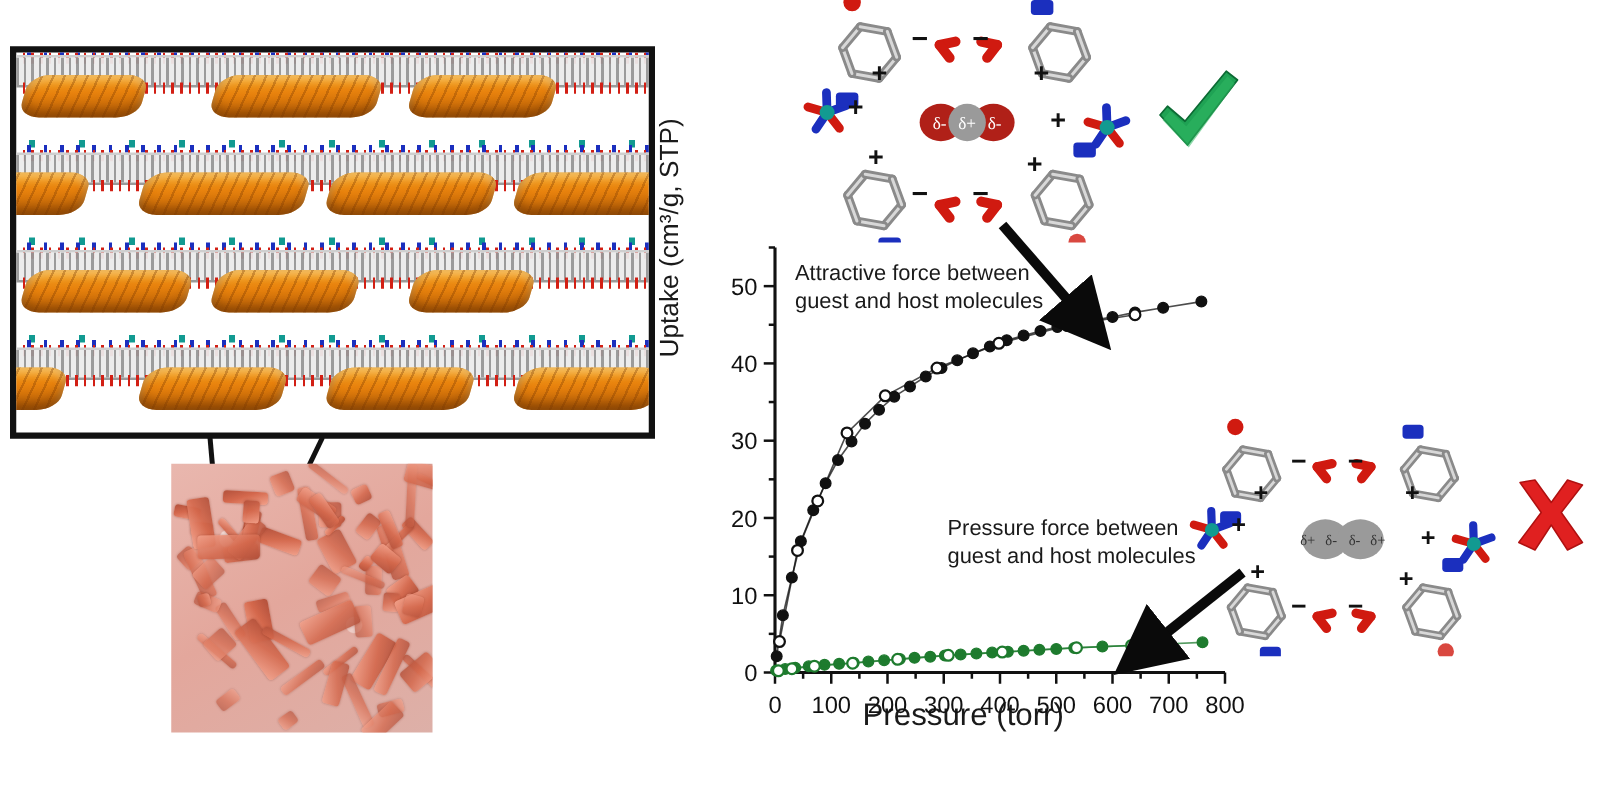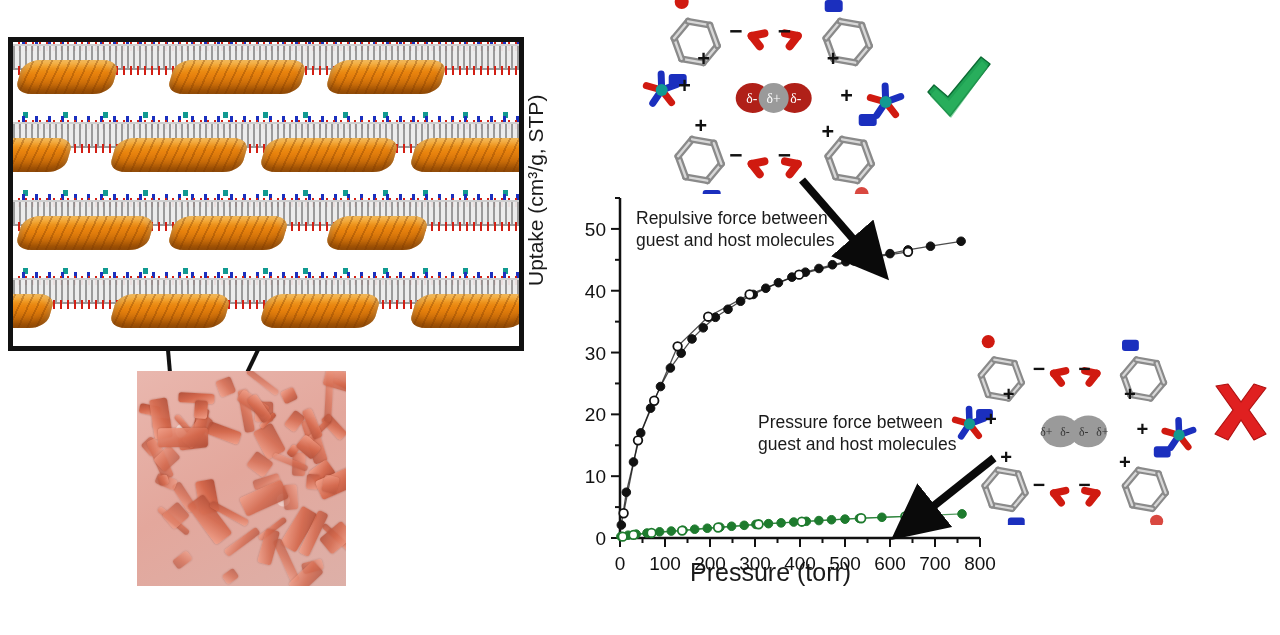--- a/index.html
+++ b/index.html
@@ -512,21 +512,21 @@
         <circle cx="62.099999999999994" cy="332.58181818181816" r="4.3" fill="#ffffff" stroke="#1e7b2e" stroke-width="1.8"></circle>
         <circle cx="98.10000000000001" cy="329.4909090909091" r="4.3" fill="#ffffff" stroke="#1e7b2e" stroke-width="1.8"></circle>
         <circle cx="138.6" cy="326.2763636363636" r="4.3" fill="#ffffff" stroke="#1e7b2e" stroke-width="1.8"></circle>
         <circle cx="181.8" cy="323.68" r="4.3" fill="#ffffff" stroke="#1e7b2e" stroke-width="1.8"></circle>
         <circle cx="241.20000000000002" cy="320.21818181818185" r="4.3" fill="#ffffff" stroke="#1e7b2e" stroke-width="1.8"></circle>
         <circle cx="285.3" cy="318.3636363636364" r="4.3" fill="#ffffff" stroke="#1e7b2e" stroke-width="1.8"></circle>
       </svg>
   </div>
 
   <div class="annot" style="left:96px;top:18px;">
-    <div>Repulsive force between</div>
+    <div>Attractive force between</div>
     <div>guest and host molecules</div>
   </div>
 
   <div class="annot" style="left:218px;top:222px;">
     <div>Pressure force between</div>
     <div>guest and host molecules</div>
   </div>
 </div>
 
 <svg style="position:absolute;left:790px;top:170px;width:120px;height:120px;pointer-events:none;" viewBox="0 0 120 120">

